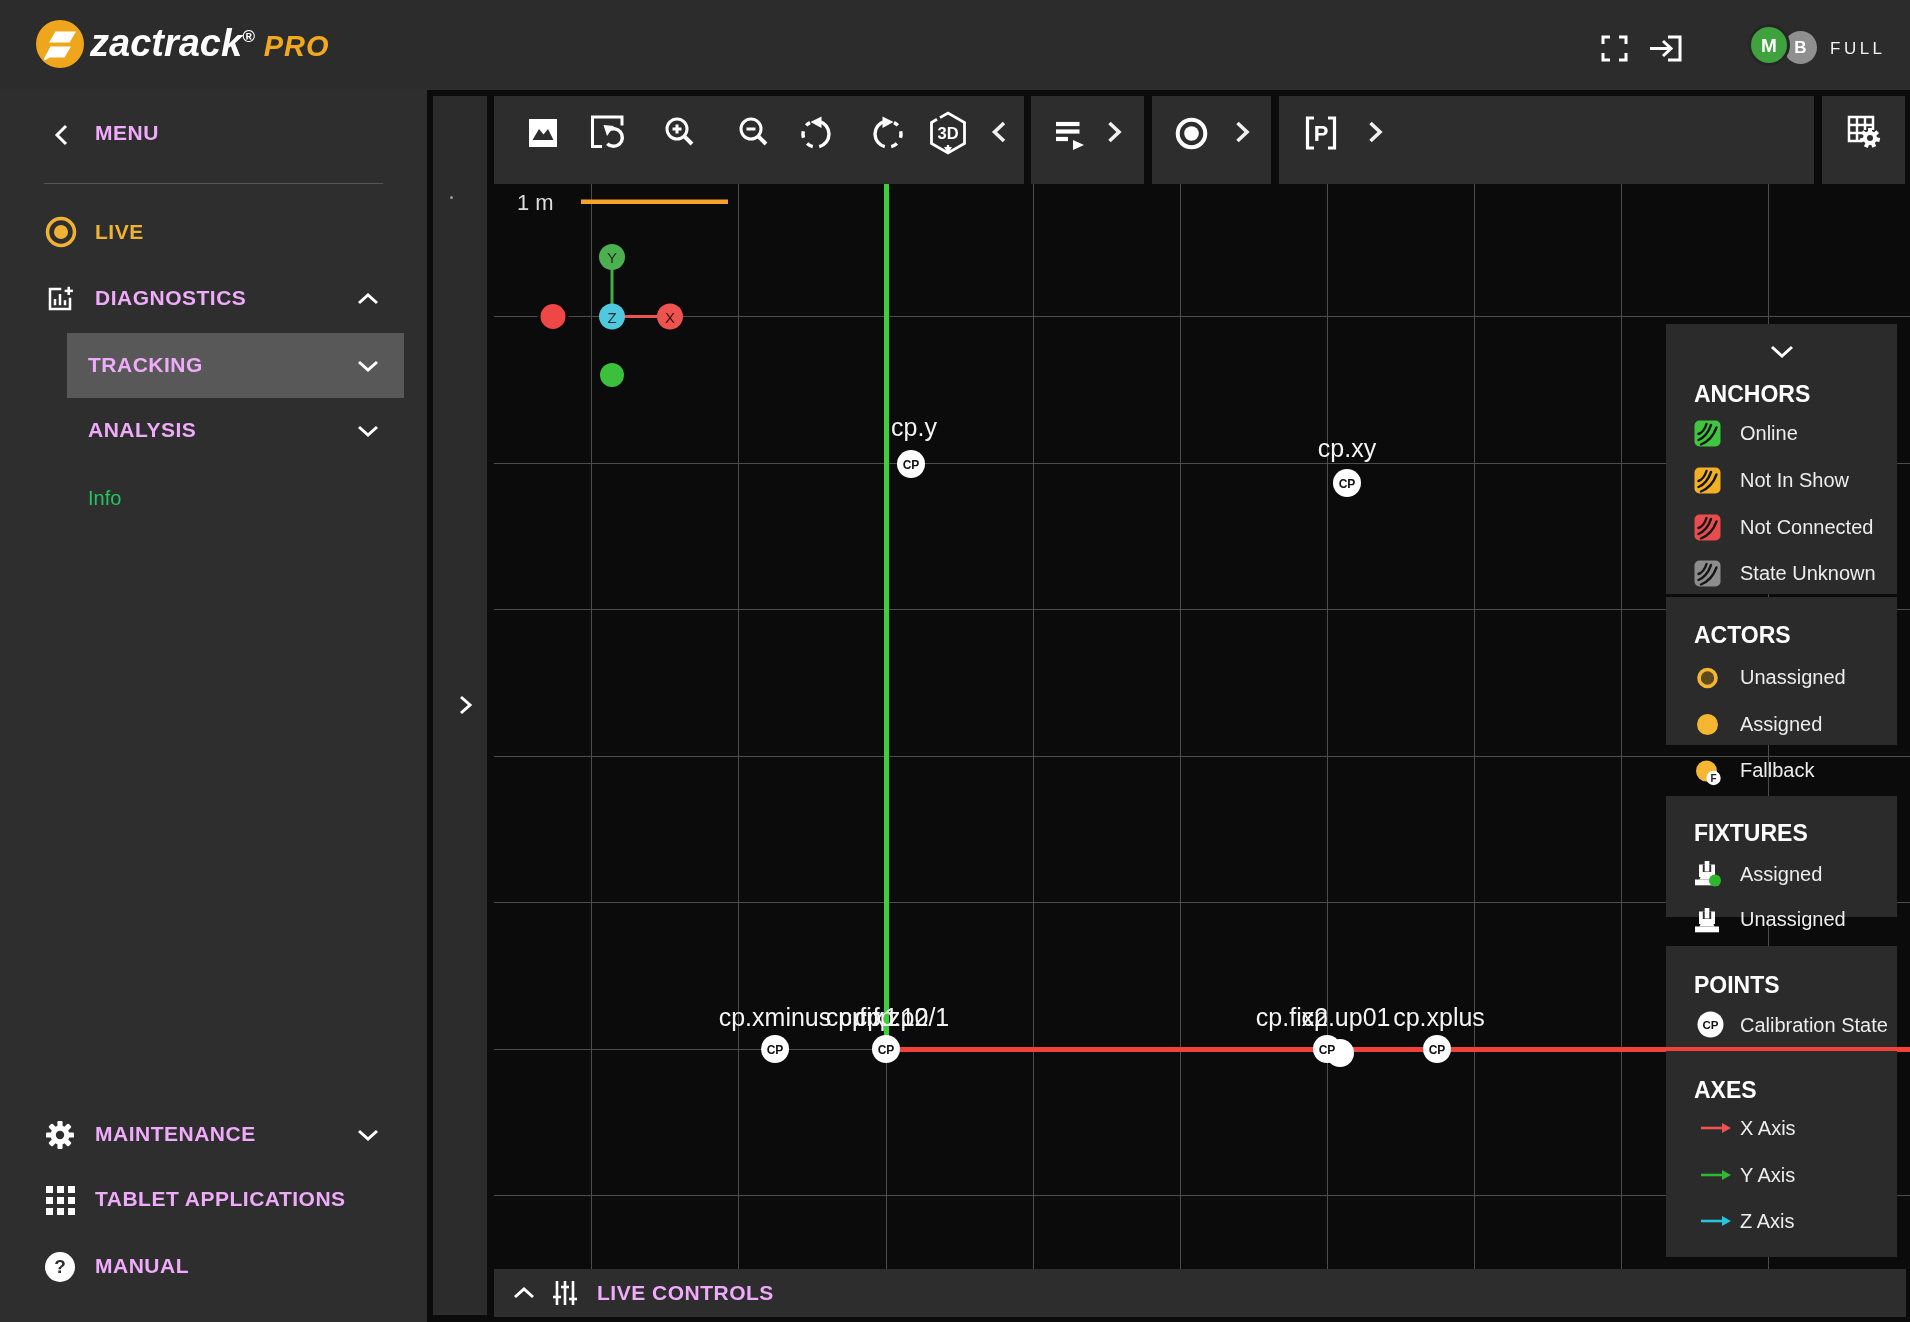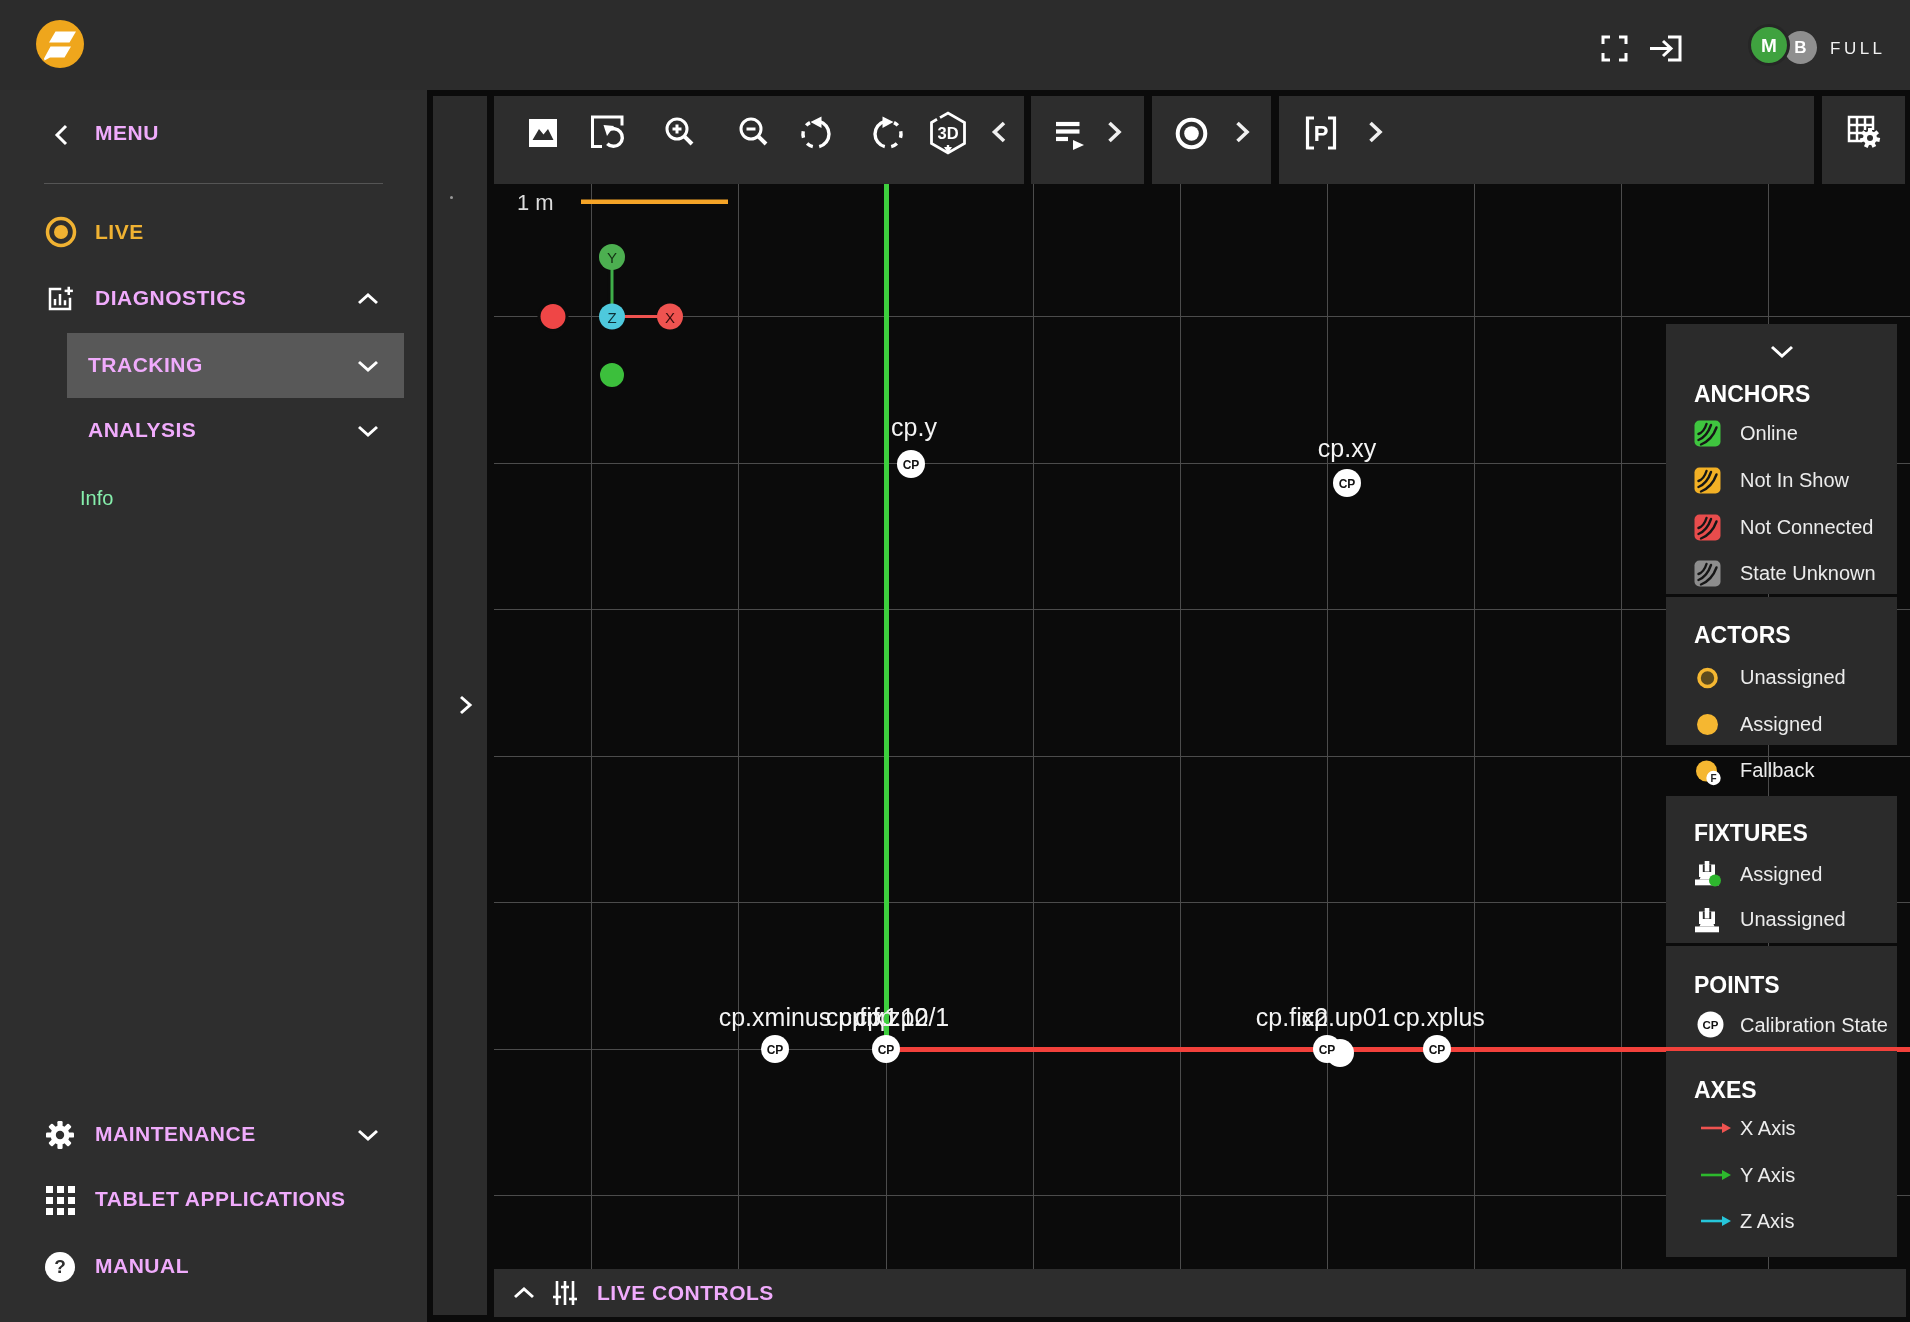--- a/index.html
+++ b/index.html
@@ -95,20 +95,21 @@
     <use href="#cpm" x="1437" y="1049"></use>
   </g>
 </svg>
 
 <div class="abs" id="topbar">
   <svg class="abs" style="left:36px;top:20px" width="48" height="48" viewBox="0 0 48 48">
     <circle cx="24" cy="24" r="24" fill="#efa61c"></circle>
     <polygon points="13,22.5 19.5,11.5 40,11.5 33.5,22.5" fill="#fff"></polygon>
     <polygon points="8,38.5 14.5,26.5 35,26.5 28.5,37.5 14,37.5 8.5,40.5" fill="#fff"></polygon>
   </svg>
+  <div class="abs" style="left:90px;top:22px;font-size:38px;font-weight:bold;font-style:italic;color:#fff;letter-spacing:0px">zactrack<span style="font-size:17px;vertical-align:14px">®</span><span style="color:#f2a81f;font-size:29px;letter-spacing:1px">&nbsp;PRO</span></div>
 
   <svg class="abs" style="left:1601px;top:35px" width="27" height="27" viewBox="0 0 27 27" fill="none" stroke="#fff" stroke-width="3">
     <path d="M2,9 V2 H9"></path>
       <path d="M18,2 H25 V9"></path>
       <path d="M25,18 V25 H18"></path>
       <path d="M9,25 H2 V18"></path>
   </svg>
 
   <svg class="abs" style="left:1648px;top:32px" width="35" height="33" viewBox="0 0 35 33" fill="none" stroke="#fff" stroke-width="3">
     <path d="M20,5 H32 V28 H20"></path>
@@ -151,21 +152,21 @@
   <div class="abs menutxt" style="left:88px;top:263px">TRACKING</div>
   <svg class="abs" style="left:357px;top:268px" width="22" height="16" viewBox="0 0 22 16" fill="none" stroke="#fff" stroke-width="3">
       <path d="M2,4 L11,12 L20,4"></path>
     </svg>
 
   <div class="abs menutxt" style="left:88px;top:328px">ANALYSIS</div>
   <svg class="abs" style="left:357px;top:333px" width="22" height="16" viewBox="0 0 22 16" fill="none" stroke="#fff" stroke-width="3">
       <path d="M2,4 L11,12 L20,4"></path>
     </svg>
 
-  <div class="abs row" style="left:80px;top:397px;color:#86efac">Info</div>
+  <div class="abs row" style="left:88px;top:397px;color:#22c55e">Info</div>
 
   <svg class="abs" style="left:45px;top:1030px" width="30" height="30" viewBox="-15 -15 30 30" fill="#fff">
     <g>
       <rect x="-2.6" y="-14" width="5.2" height="7" rx="1.2"></rect>
       <rect x="-2.6" y="-14" width="5.2" height="7" rx="1.2" transform="rotate(45)"></rect>
       <rect x="-2.6" y="-14" width="5.2" height="7" rx="1.2" transform="rotate(90)"></rect>
       <rect x="-2.6" y="-14" width="5.2" height="7" rx="1.2" transform="rotate(135)"></rect>
       <rect x="-2.6" y="-14" width="5.2" height="7" rx="1.2" transform="rotate(180)"></rect>
       <rect x="-2.6" y="-14" width="5.2" height="7" rx="1.2" transform="rotate(225)"></rect>
       <rect x="-2.6" y="-14" width="5.2" height="7" rx="1.2" transform="rotate(270)"></rect>
@@ -364,21 +365,21 @@
     <circle cx="13.5" cy="61.5" r="10.5" fill="#f5b731"></circle>
     <circle cx="12.5" cy="108" r="10.5" fill="#f5b731"></circle>
     <circle cx="19.5" cy="115" r="7.2" fill="#fff"></circle>
     <text x="19.5" y="119" font-size="10" font-weight="bold" fill="#222" text-anchor="middle">F</text>
   </svg>
   <div class="abs row" style="left:74px;top:69px">Unassigned</div>
   <div class="abs row" style="left:74px;top:116px">Assigned</div>
   <div class="abs row" style="left:74px;top:162px">Fallback</div>
 </div>
 
-<div class="abs card" style="top:796px;height:147px">
+<div class="abs card" style="top:796px;height:121px">
   <div class="abs hdg" style="left:28px;top:24px">FIXTURES</div>
   <svg class="abs" style="left:29px;top:65px" width="34" height="80" viewBox="0 0 34 80">
     <g>
       <rect x="4" y="3.5" width="16" height="12.5" fill="#fff"></rect>
       <rect x="7.8" y="3.5" width="8.4" height="7.5" fill="#2b2b2b"></rect>
       <rect x="9.7" y="0" width="4.6" height="10.5" fill="#fff"></rect>
       <polygon points="5.5,16 18.5,16 19.5,18.5 4.5,18.5" fill="#fff"></polygon>
       <rect x="0" y="18.5" width="24" height="5.8" fill="#fff"></rect>
       <circle cx="20" cy="19.5" r="6" fill="#2eb62e"></circle>
     </g>

